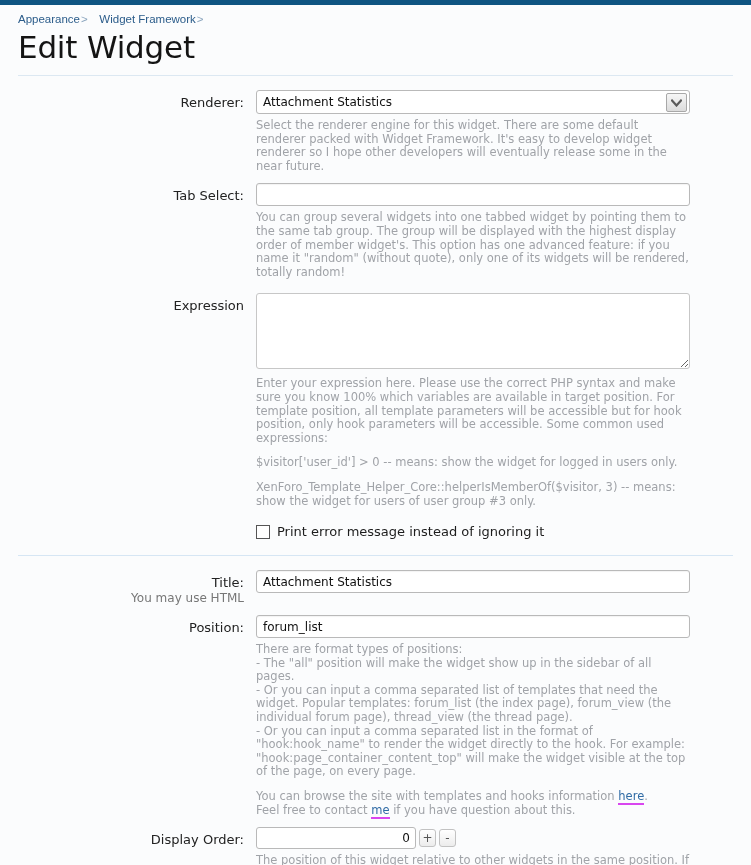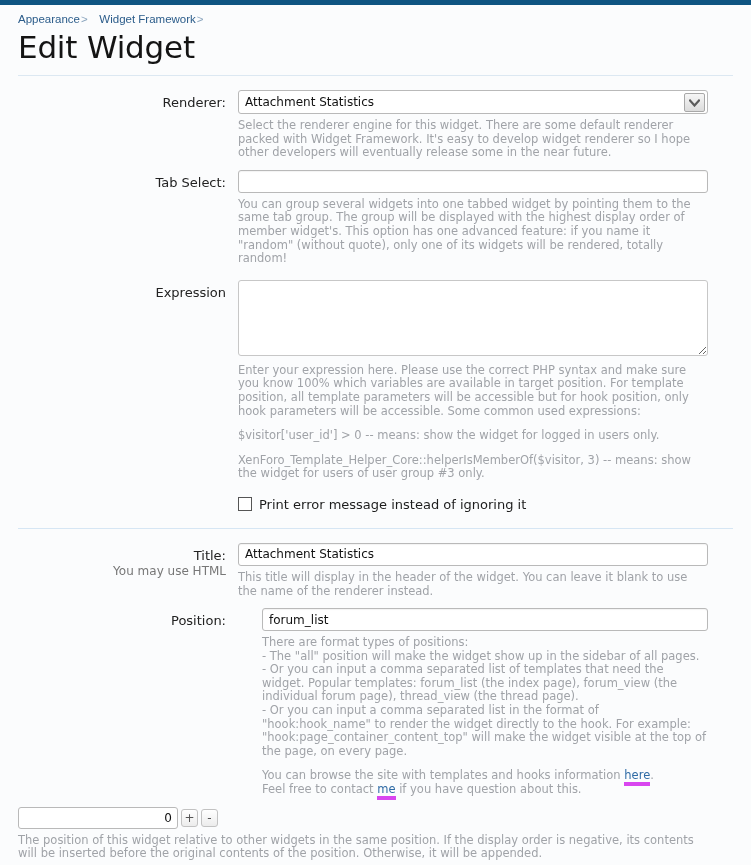--- a/index.html
+++ b/index.html
@@ -15,21 +15,21 @@
     color: #333333;
     overflow: hidden;
     position: relative;
   }
   .topbar {
     height: 5px;
     background: #0f5582;
     width: 100%;
   }
   .page-wrap {
-    padding: 0 18px;
+    padding: 0 36px;
   }
   .breadcrumb {
     padding: 8px 0 2px 18px;
     font-size: 11.5px;
     color: #3a6a9a;
   }
   .breadcrumb a {
     color: #2b5c8a;
     text-decoration: none;
   }
@@ -151,21 +151,21 @@
     line-height: 13.6px;
     color: #a0a3a8;
     margin: 5px 0 0 0;
     font-family: "DejaVu Sans", sans-serif;
   }
   .explain p { margin: 0; }
   .explain p.gap { margin-top: 11px; }
   .explain a {
     color: #2f6ba5;
     text-decoration: none;
-    border-bottom: 4px solid #d946ef;
+    border-bottom: 2px solid #d946ef;
   }
   .checkline {
     display: flex;
     align-items: center;
     margin-top: 16px;
     font-family: "DejaVu Sans", sans-serif;
   }
   .cbx {
     width: 12px;
     height: 12px;
@@ -310,44 +310,44 @@
 
 <div class="page-wrap form">
 
   <div class="row">
     <div class="label-col">
       <span class="lbl">Title:</span>
       <span class="sub-hint">You may use HTML</span>
     </div>
     <div class="field-col">
       <input class="txtinput" type="text" value="Attachment Statistics" style="">
-      <div class="explain">
-        <p>This title will display in the header of the widget. You can leave it blank to use the name of the renderer instead.</p>
-      </div>
-    </div>
-  </div>
-
-  <div class="row" style="margin-top:10px;gap:24px;">
+    </div>
+  </div>
+
+  <div class="row" style="margin-top:10px;">
     <div class="label-col">
       <span class="lbl">Position:</span>
     </div>
     <div class="field-col">
       <input class="txtinput" type="text" value="forum_list" style="">
       <div class="explain">
         <p>There are format types of positions:</p>
         <p>- The "all" position will make the widget show up in the sidebar of all pages.</p>
         <p>- Or you can input a comma separated list of templates that need the widget. Popular templates: forum_list (the index page), forum_view (the individual forum page), thread_view (the thread page).</p>
         <p>- Or you can input a comma separated list in the format of "hook:hook_name" to render the widget directly to the hook. For example: "hook:page_container_content_top" will make the widget visible at the top of the page, on every page.</p>
         <p class="gap"><span>You can browse the site with templates and hooks information </span><a href="#">here</a><span>.</span></p>
         <p><span>Feel free to contact </span><a href="#">me</a><span> if you have question about this.</span></p>
       </div>
     </div>
   </div>
 
   <div class="row" style="margin-top:10px;">
+    <div class="label-col">
+      <span class="lbl">Display Order:</span>
+    </div>
     <div class="field-col">
       <div class="order-wrap">
         <input class="order-input" type="text" value="0" style="">
         <button class="spinbtn">+</button>
         <button class="spinbtn">-</button>
       </div>
       <div class="explain">
         <p>The position of this widget relative to other widgets in the same position. If the display order is negative, its contents will be inserted before the original contents of the position. Otherwise, it will be appended.</p>
       </div>
 

